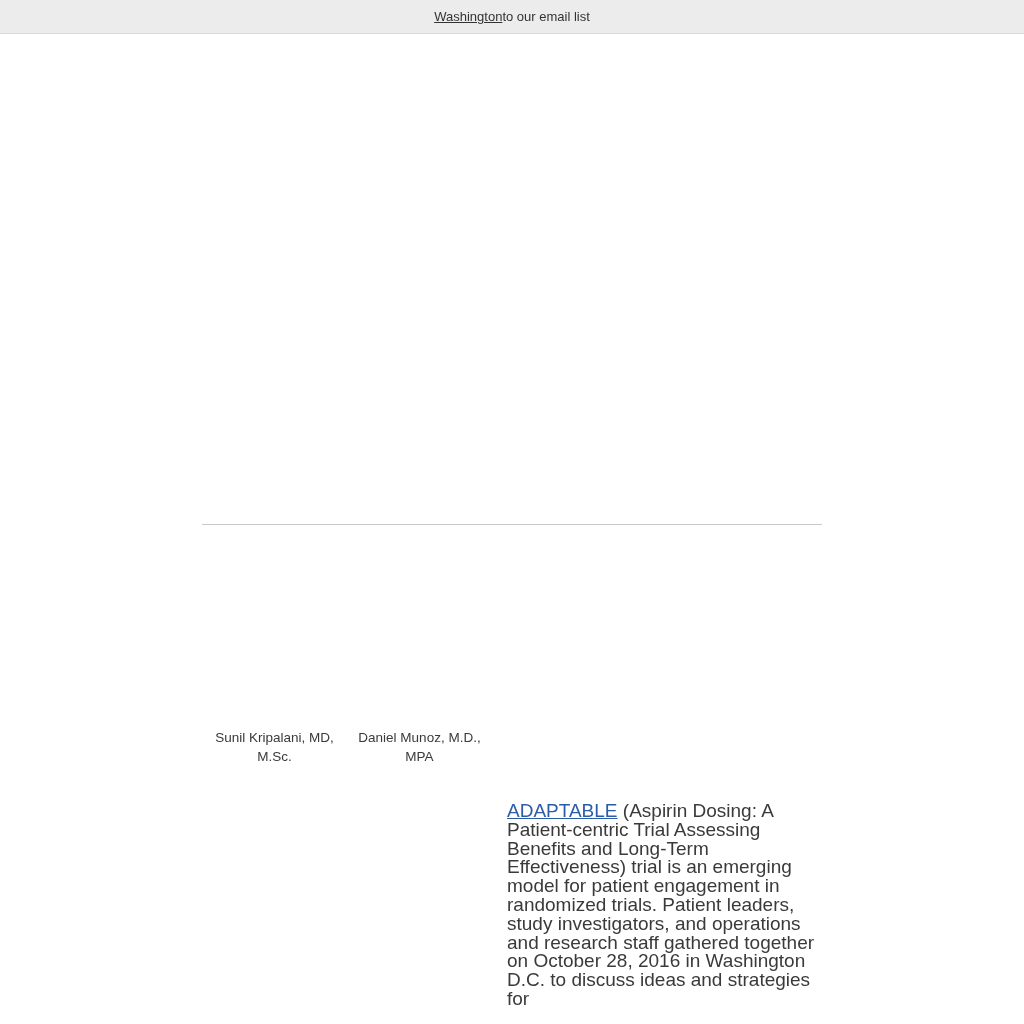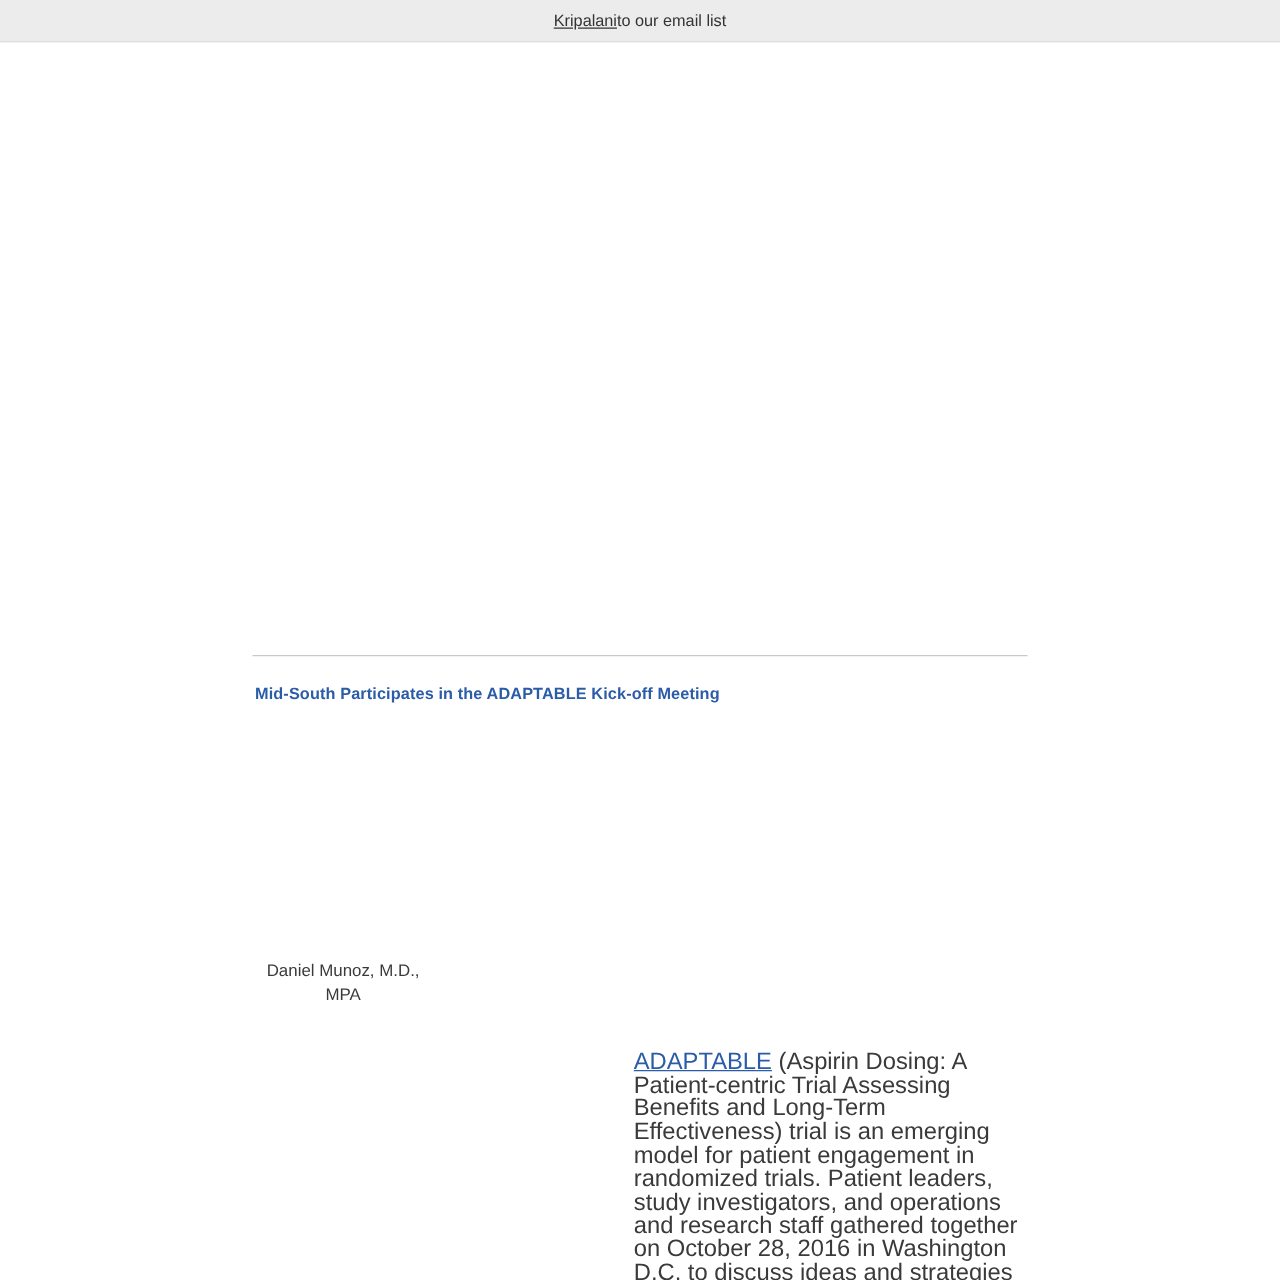--- a/index.html
+++ b/index.html
@@ -116,34 +116,37 @@
   }
   .body-right a {
     color: #2a5ca8;
     text-decoration: underline;
   }
 </style>
 </head>
 <body>
 
 <div class="topbar">
-  <a href="#">Kripalani</a>
+  <a href="#">Washington</a>
   <span class="sub-text">to our email list</span>
 </div>
 
 <div class="page">
   <div class="content">
 
     <div class="hero-spacer"></div>
 
     <div class="divider"></div>
 
-    <div class="section-title">Mid-South Participates in the ADAPTABLE Kick-off Meeting</div>
 
     <div class="photo-row">
+      <div class="photo-col mid">
+        <div class="photo-box small"></div>
+        <div class="caption">Sunil Kripalani, MD, M.Sc.</div>
+      </div>
       <div class="photo-col right">
         <div class="photo-box small"></div>
         <div class="caption">Daniel Munoz, M.D., MPA</div>
       </div>
     </div>
 
     <div class="body-row">
       <div class="body-left"></div>
       <div class="body-right">
         <a href="#">ADAPTABLE</a><span> (Aspirin Dosing: A Patient-centric Trial Assessing Benefits and Long-Term Effectiveness) trial is an emerging model for patient engagement in randomized trials. Patient leaders, study investigators, and operations and research staff gathered together on October 28, 2016 in Washington D.C. to discuss ideas and strategies for</span>

